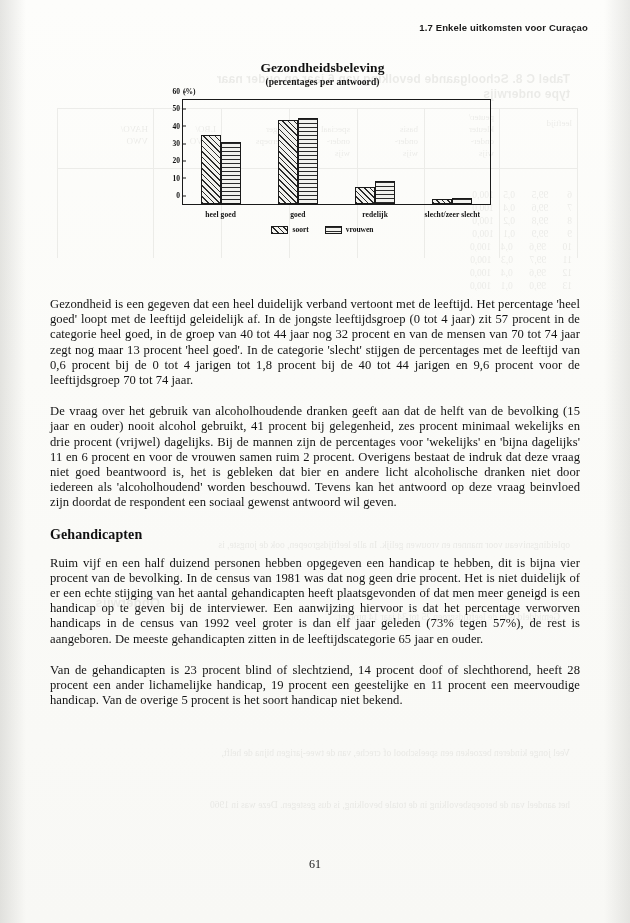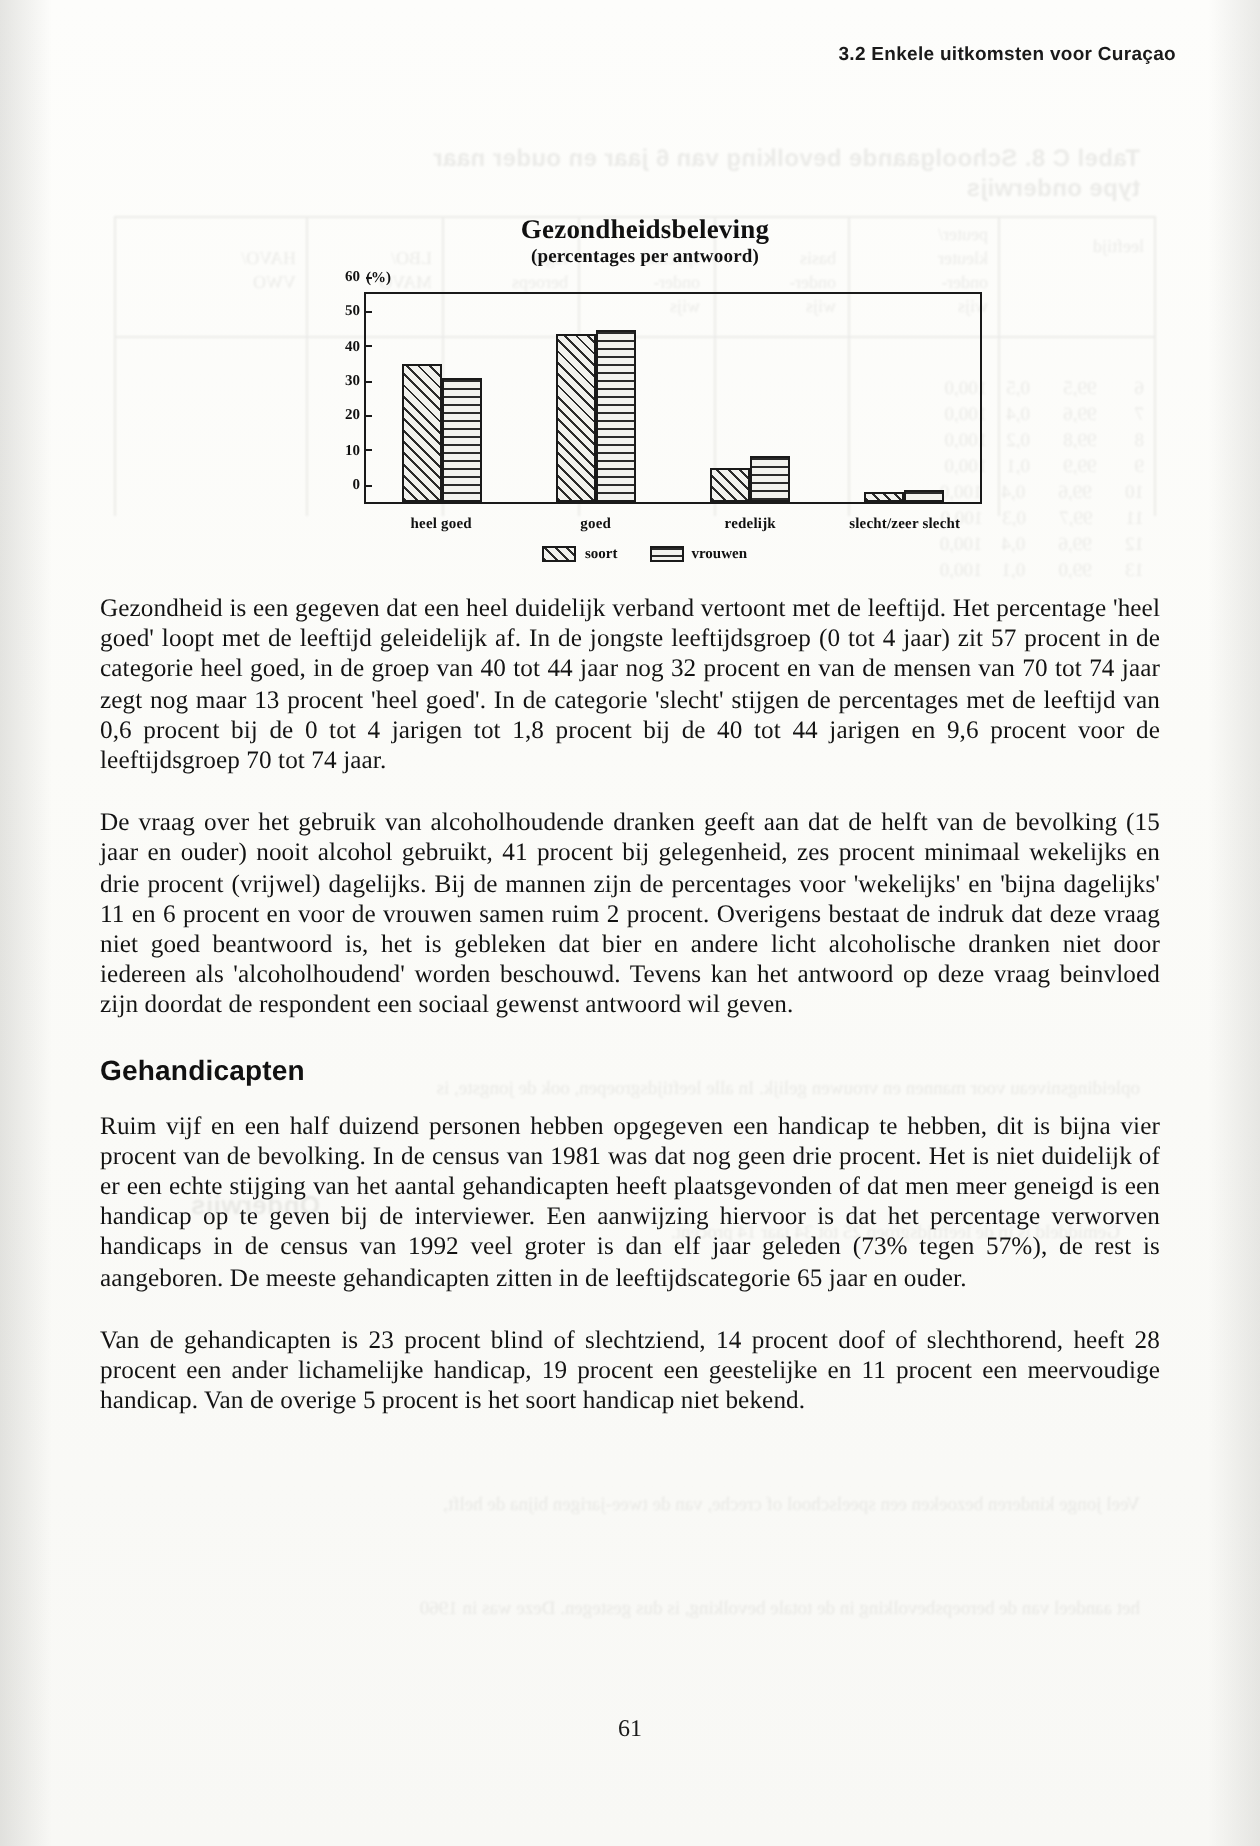--- a/index.html
+++ b/index.html
@@ -54,21 +54,20 @@
     position:absolute;left:150px;top:60px;width:345px;
   }
   .fig-title{
     text-align:center;
     font-family:"Liberation Serif", serif;
     font-weight:bold;
     font-size:13.5px;
     line-height:15px;
     letter-spacing:.1px;
     color:#111;
-    margin-top:47px;
   }
   .fig-sub{
     text-align:center;
     font-weight:bold;
     font-size:9.5px;
     line-height:12px;
     margin-top:1px;
     letter-spacing:.1px;
   }
 
@@ -166,21 +165,21 @@
     margin:0 0 16px 0;
     font-size:12.6px;
     line-height:15.2px;
     text-align:justify;
     letter-spacing:.05px;
     color:#131313;
     font-family:"Liberation Serif", serif;
   }
   h2.sect{
     margin:6px 0 13px 0;
-    font-family:Liberation Sans, sans-serif;
+    font-family:Liberation Serif, serif;
     font-weight:bold;
     font-size:14px;
     letter-spacing:.1px;
     color:#111;
   }
   .folio{
     position:absolute;left:0;right:0;top:857px;
     text-align:center;
     font-size:12px;
     font-family:"Liberation Serif",serif;
@@ -237,21 +236,21 @@
   <div class="g-title" style="left:470px;top:595px;font-size:13px;">Onderwijs</div>
   <div class="g-row" style="left:70px;top:612px;">Gemiddeld is in de leeftijdsgroep 25 tot 34 jaar 14 procent.</div>
   <div class="g-row" style="left:60px;top:540px;">opleidingsniveau voor mannen en vrouwen gelijk. In alle leeftijdsgroepen, ook de jongste, is</div>
   <div class="g-row" style="left:60px;top:748px;">Veel jonge kinderen bezoeken een speelschool of creche, van de twee-jarigen bijna de helft,</div>
   <div class="g-row" style="left:60px;top:800px;">het aandeel van de beroepsbevolking in de totale bevolking, is dus gestegen. Deze was in 1960</div>
 </div>
 
 <div class="edge-shade l"></div>
 <div class="edge-shade r"></div>
 
-<div class="running-head">3.2 Enkele uitkomsten voor Curaçao</div>
+<div class="running-head">1.7 Enkele uitkomsten voor Curaçao</div>
 
 <div class="figure">
   <div class="fig-title">Gezondheidsbeleving</div>
   <div class="fig-sub">(percentages per antwoord)</div>
 
   <div class="plot-wrap">
     <div class="pct-label">(%)</div>
     <div class="axes" id="axes">
       <div class="groups" id="groups">
           <div class="group">

